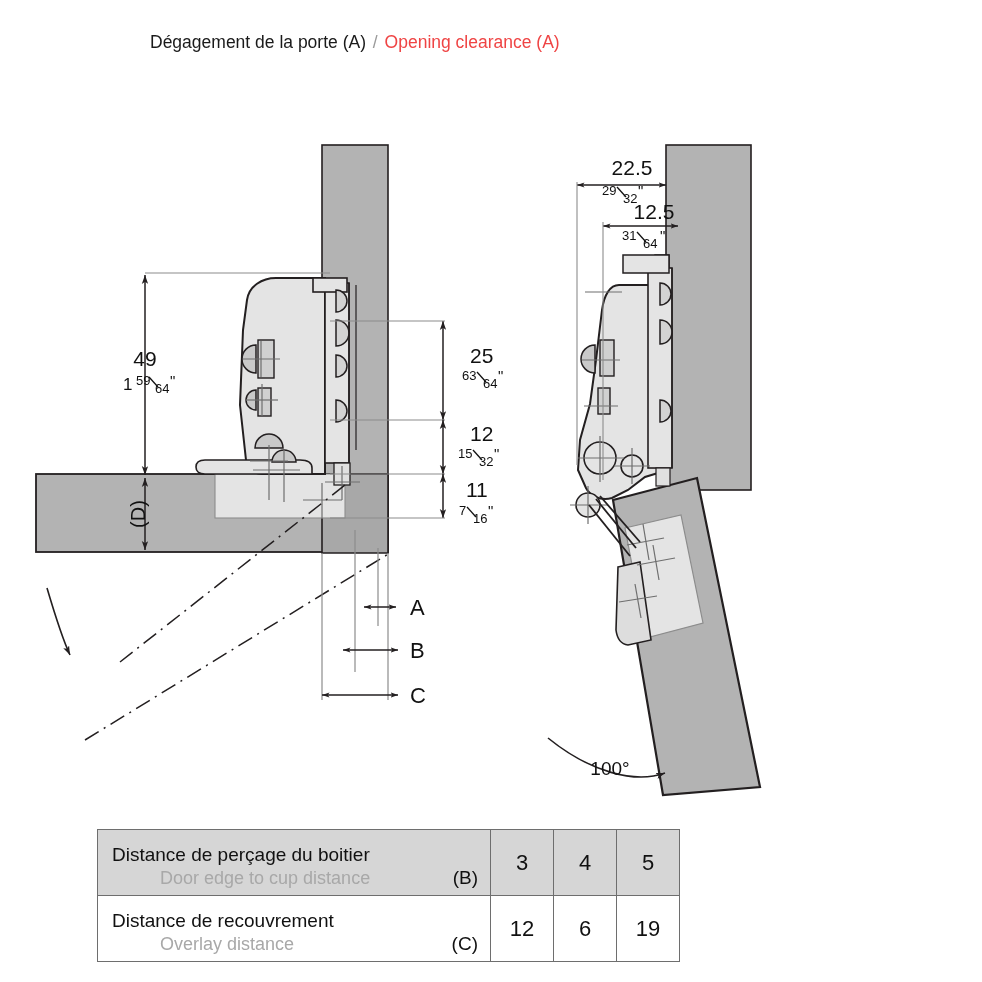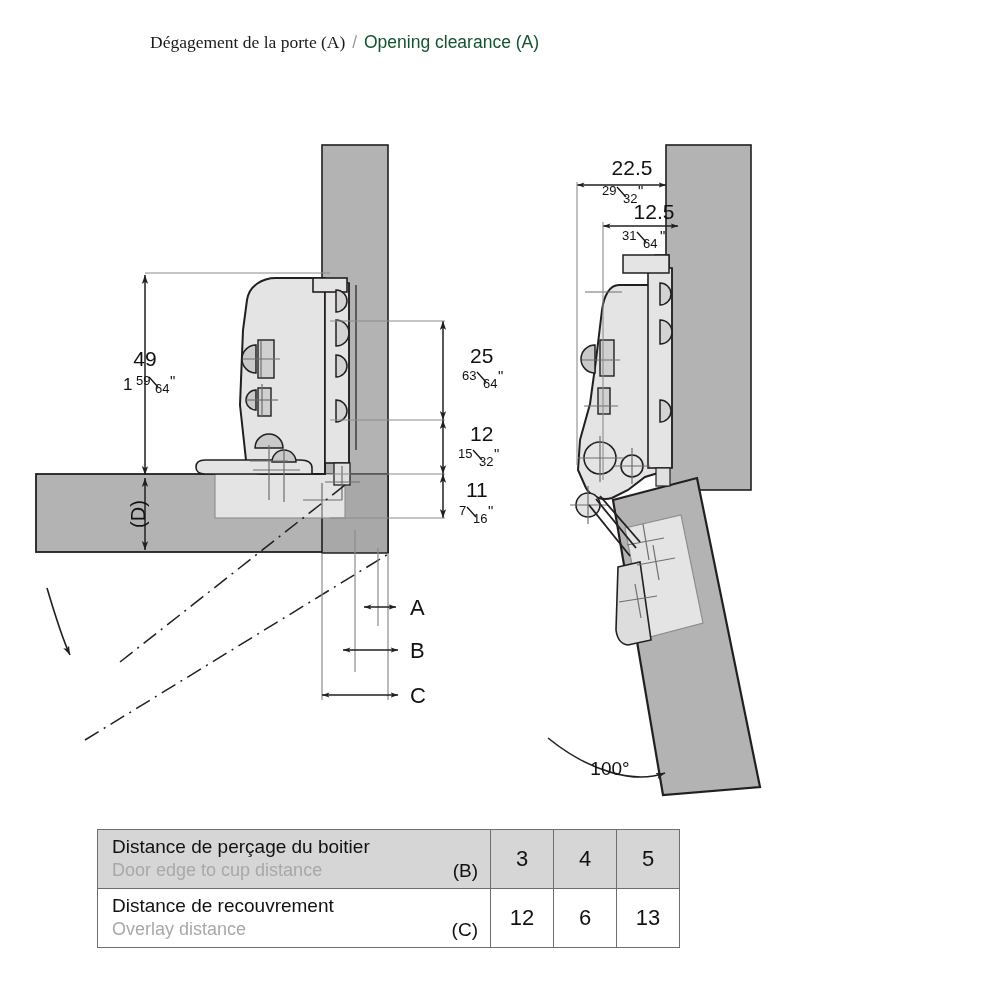--- a/index.html
+++ b/index.html
@@ -21,23 +21,23 @@
     position: absolute;
     left: 150px;
     top: 28px;
     width: 700px;
   }
   .legend-line {
     font-size: 17.5px;
     line-height: 28px;
     white-space: nowrap;
   }
-  .legend-fr { color: #1a1a1a; font-family: Liberation Serif, serif; }
+  .legend-fr { color: #1a1a1a; }
   .legend-sep { color: #9a9a9a; padding: 0 2px; }
-  .legend-en { color: #14532d; }
+  .legend-en { color: #ef4444; }
 
   
   #drawing {
     position: absolute;
     left: 0;
     top: 0;
     width: 982px;
     height: 982px;
   }
 
@@ -55,34 +55,35 @@
   }
   .lbl-cell {
     width: 392px;
     height: 58px;
     position: relative;
     padding: 0 !important;
   }
   .lbl-inner {
     position: relative;
     height: 100%;
-    padding: 5px 0 5px 14px;
+    padding: 13px 0 5px 14px;
     box-sizing: border-box;
   }
   .lbl-fr {
     font-size: 19px;
     line-height: 24px;
     color: #111;
     display: block;
   }
   .lbl-en {
     font-size: 18px;
     line-height: 23px;
     color: #a8a8a8;
     display: block;
+    margin-left: 48px;
   }
   .lbl-key {
     position: absolute;
     right: 12px;
     bottom: 6px;
     font-size: 19px;
     color: #111;
   }
   .num-cell {
     width: 62px;
@@ -391,16 +392,16 @@
     <tr class="row-body">
       <td class="lbl-cell">
         <div class="lbl-inner">
           <span class="lbl-fr">Distance de recouvrement</span>
           <span class="lbl-en">Overlay distance</span>
           <span class="lbl-key">(C)</span>
         </div>
       </td>
       <td class="num-cell">12</td>
       <td class="num-cell">6</td>
-      <td class="num-cell">13</td>
+      <td class="num-cell">19</td>
     </tr>
   </tbody>
 </table>
 
 </body></html>

